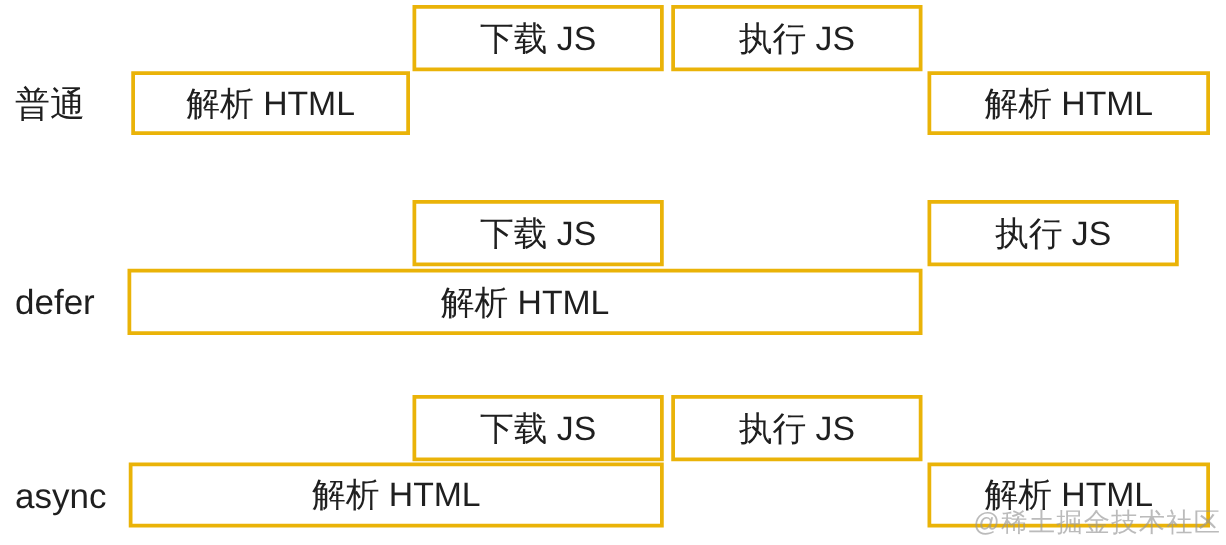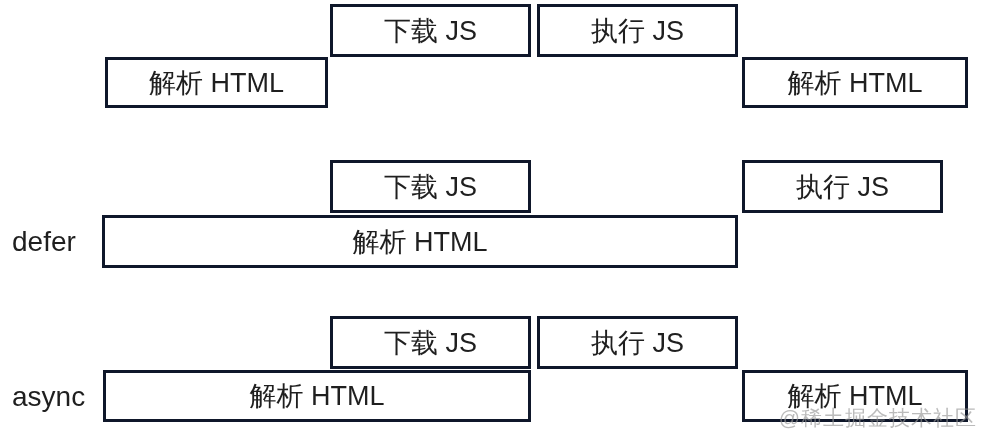--- a/index.html
+++ b/index.html
@@ -20,21 +20,21 @@
     left: 12px;
     height: 32px;
     line-height: 32px;
     font-size: 28px;
     color: #1f1f1f;
     white-space: nowrap;
   }
   .tbox {
     position: absolute;
     box-sizing: border-box;
-    border: 3px solid #0f172a;
+    border: 3px solid #eab308;
     background: #ffffff;
     display: flex;
     align-items: center;
     justify-content: center;
     font-size: 27px;
     color: #1f1f1f;
     white-space: nowrap;
   }
   .watermark {
     position: absolute;
@@ -45,20 +45,21 @@
     color: rgba(150, 150, 150, 0.65);
     z-index: 5;
     white-space: nowrap;
   }
 </style>
 </head>
 <body>
 
 <div class="canvas">
 
+  <div class="row-label" style="top:68px;">普通</div>
   <div class="tbox" style="left:105px; top:57px; width:223px; height:51px;">解析 HTML</div>
   <div class="tbox" style="left:330px; top:4px; width:201px; height:53px;">下载 JS</div>
   <div class="tbox" style="left:537px; top:4px; width:201px; height:53px;">执行 JS</div>
   <div class="tbox" style="left:742px; top:57px; width:226px; height:51px;">解析 HTML</div>
 
   <div class="row-label" style="top:226px;text-align:center;">defer</div>
   <div class="tbox" style="left:330px; top:160px; width:201px; height:53px;">下载 JS</div>
   <div class="tbox" style="left:742px; top:160px; width:201px; height:53px;">执行 JS</div>
   <div class="tbox" style="left:102px; top:215px; width:636px; height:53px;">解析 HTML</div>
 

